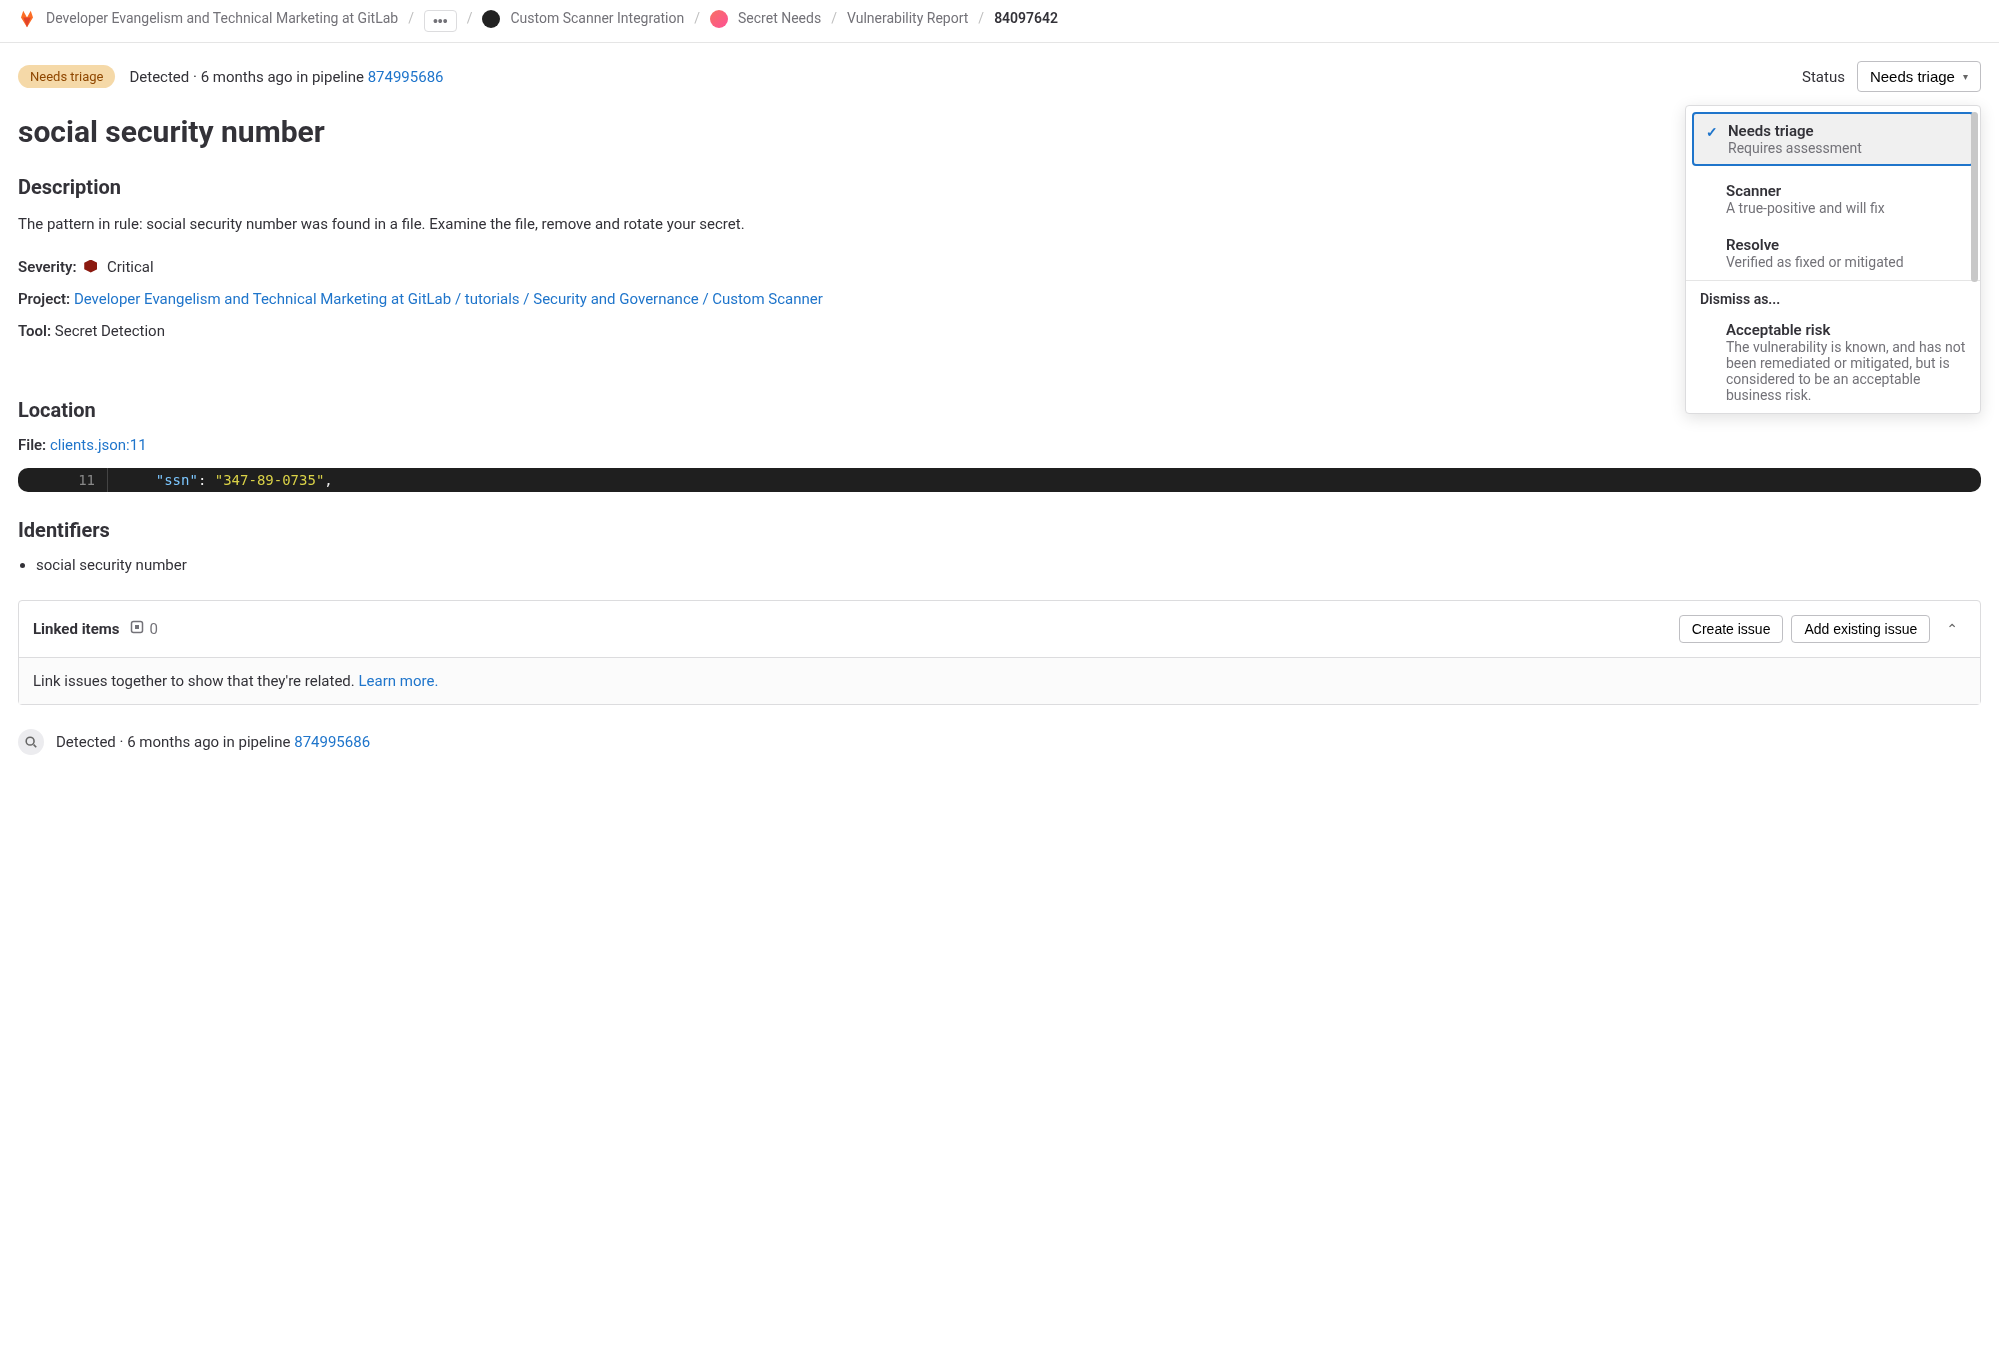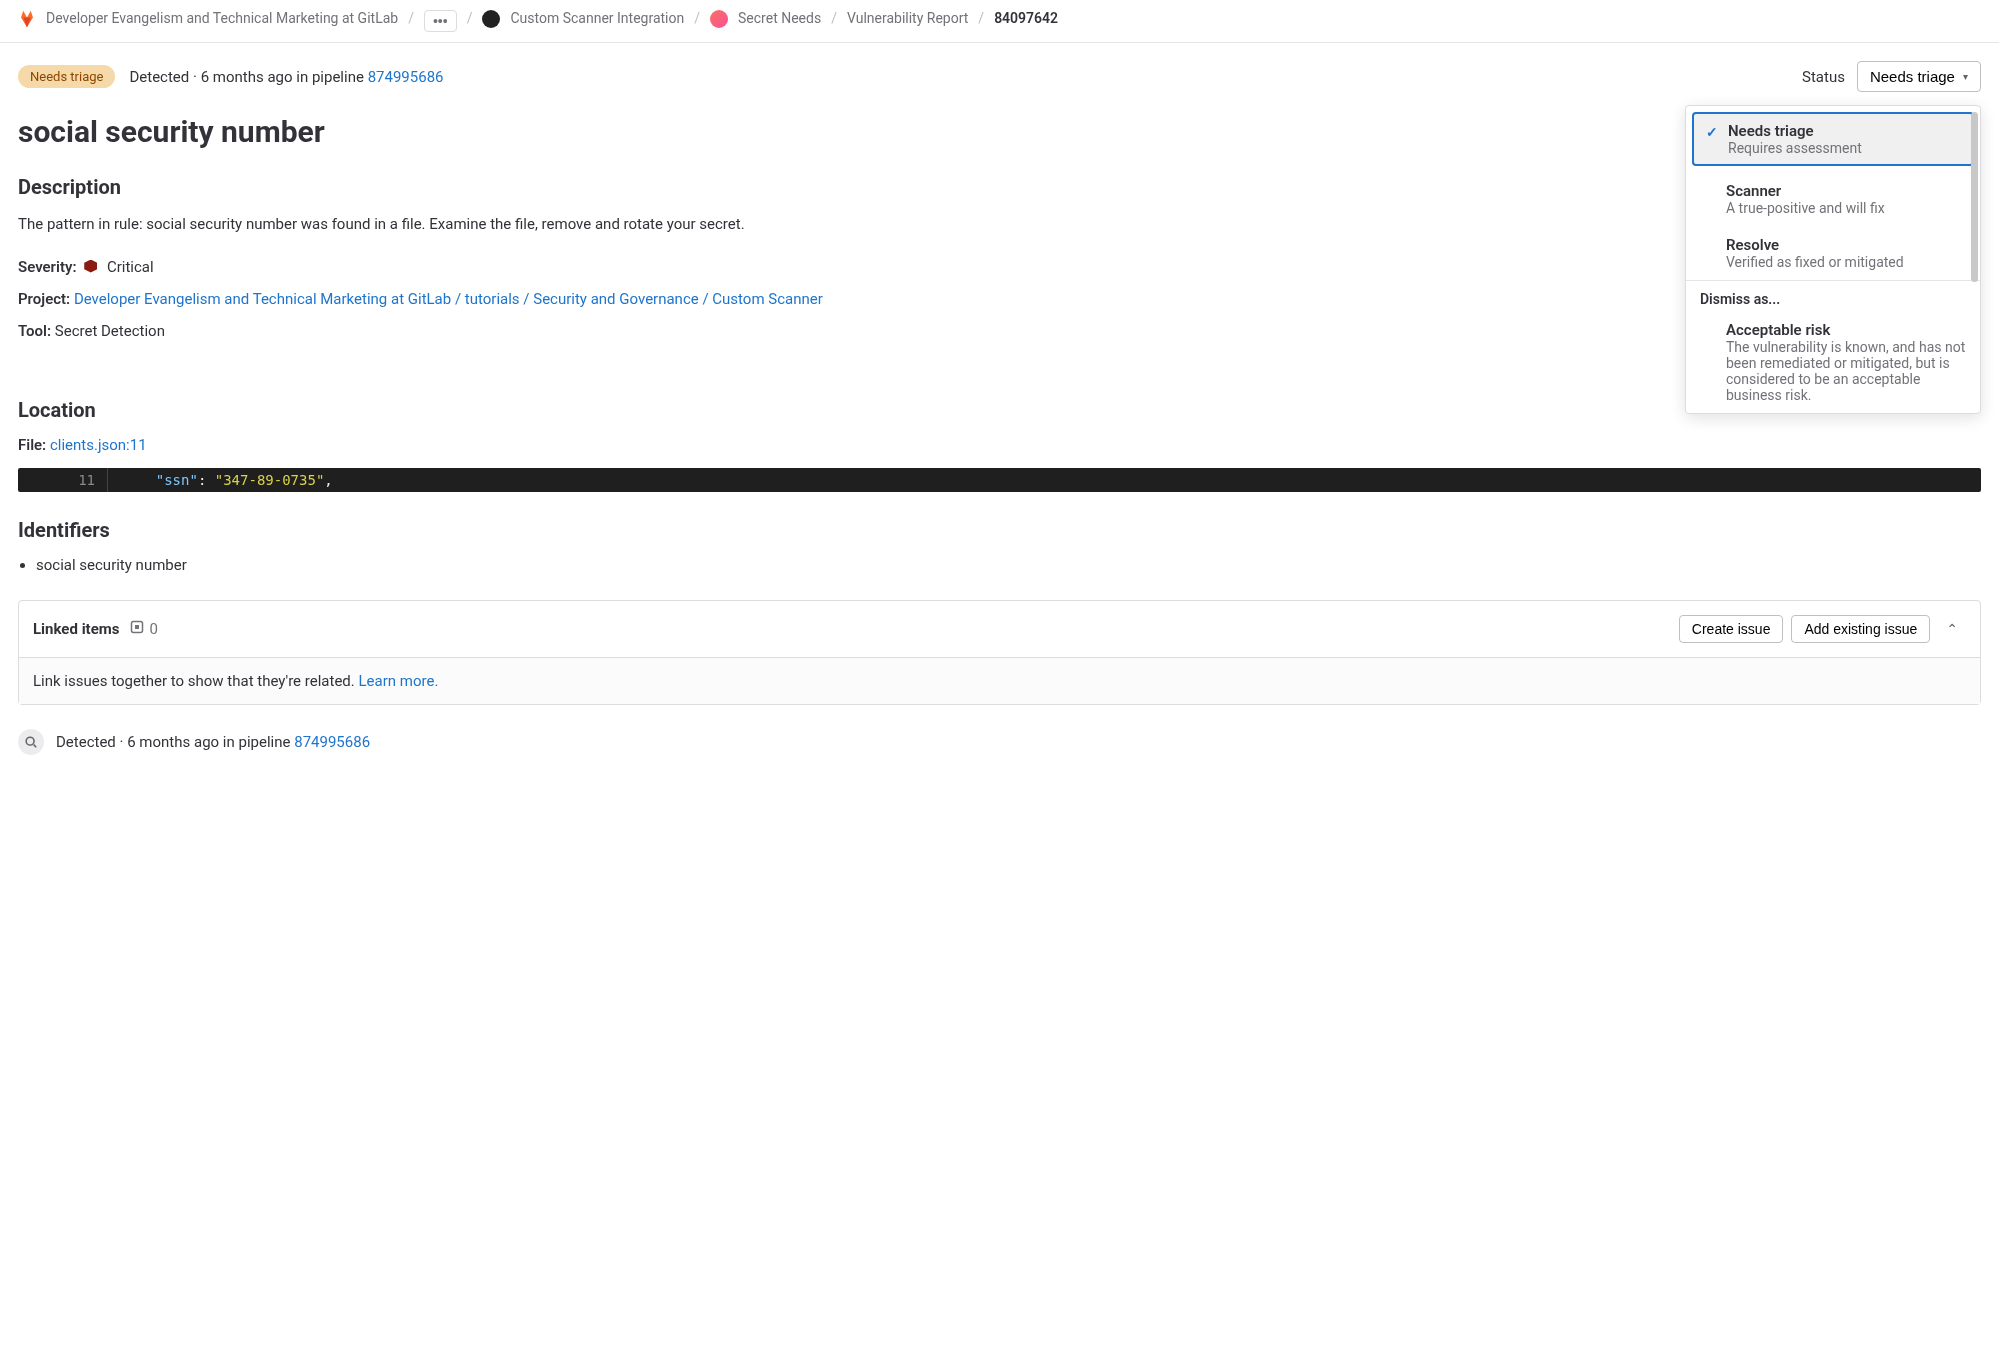--- a/index.html
+++ b/index.html
@@ -82,21 +82,21 @@
 
 .meta-row { font-size: 15px; margin-bottom: 14px; }
 .meta-row .label { font-weight: 600; }
 .sev-icon { display:inline-block; width:13px; height:13px; background:#8b1a10; transform: rotate(0deg); clip-path: polygon(50% 0%,100% 25%,100% 75%,50% 100%,0% 75%,0% 25%); vertical-align:-1px; margin-right:6px; margin-left:4px;}
 
 .code-block {
   background: #1f1f1f;
   color: #fff;
   font-family: ui-monospace, "SF Mono", Menlo, Monaco, monospace;
   font-size: 14px;
-  border-radius: 2px;
+  border-radius: 10px;
   display: flex;
   margin-bottom: 26px;
 }
 .code-gutter {
   color: #888;
   padding: 4px 12px;
   border-right: 1px solid #444;
   text-align: right;
   min-width: 90px;
 }

